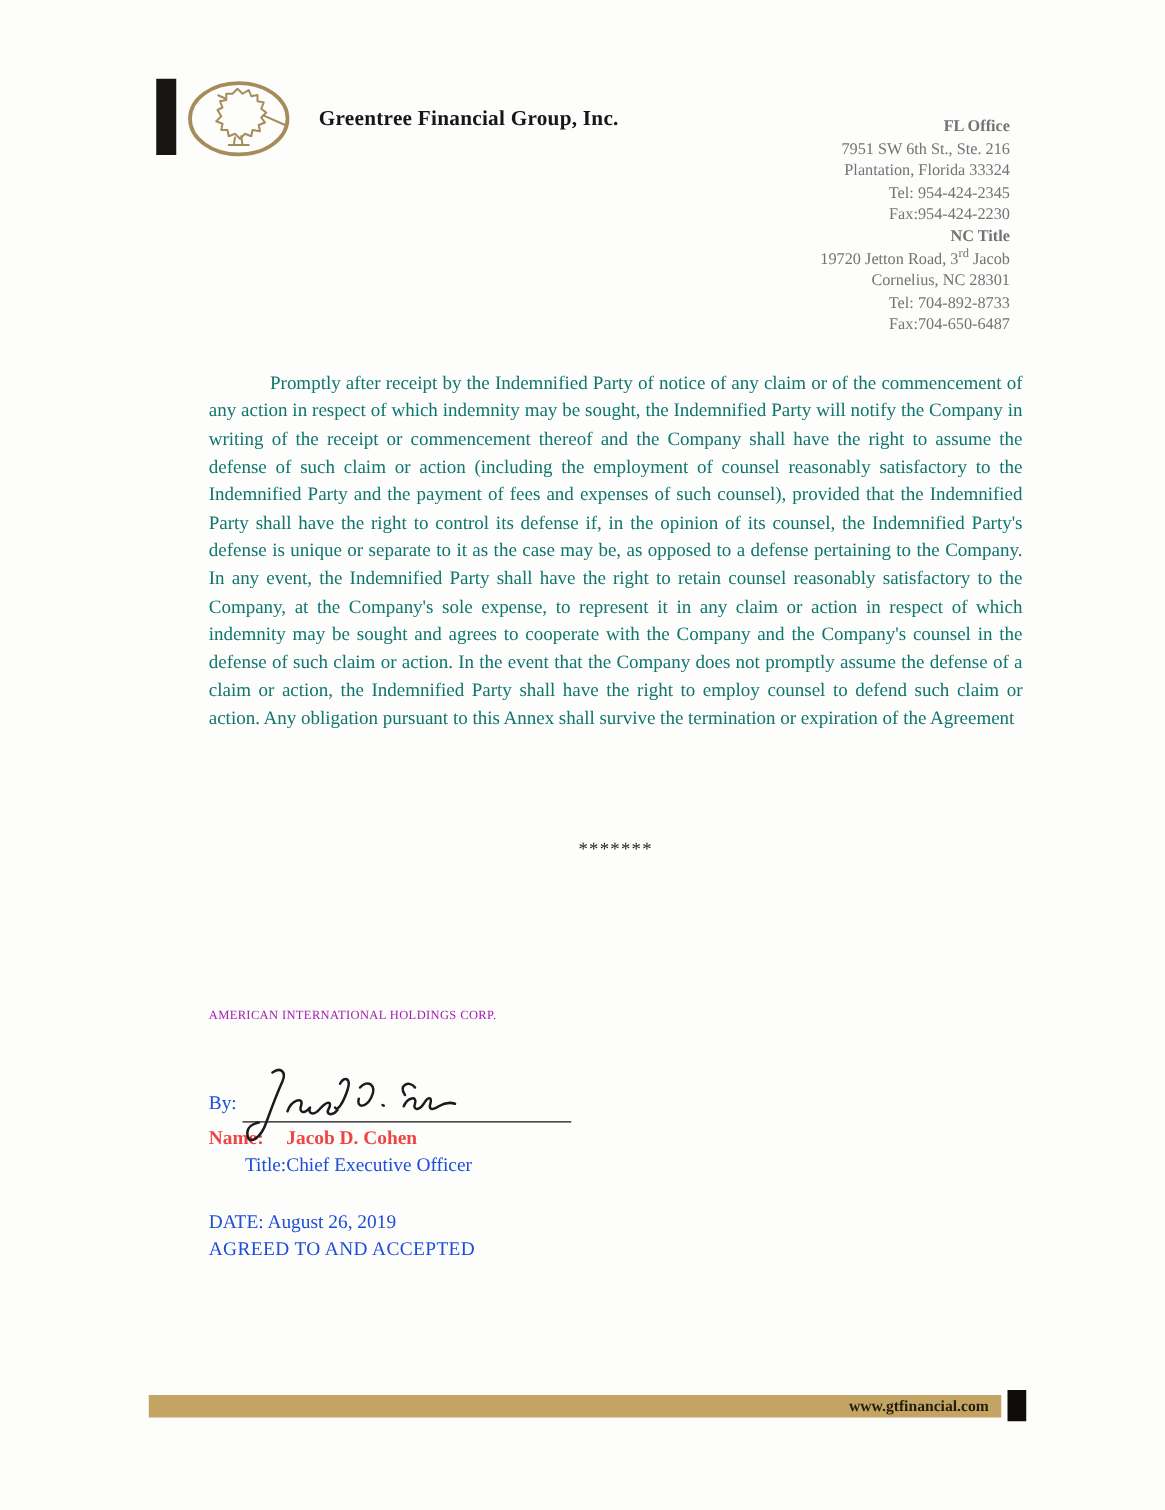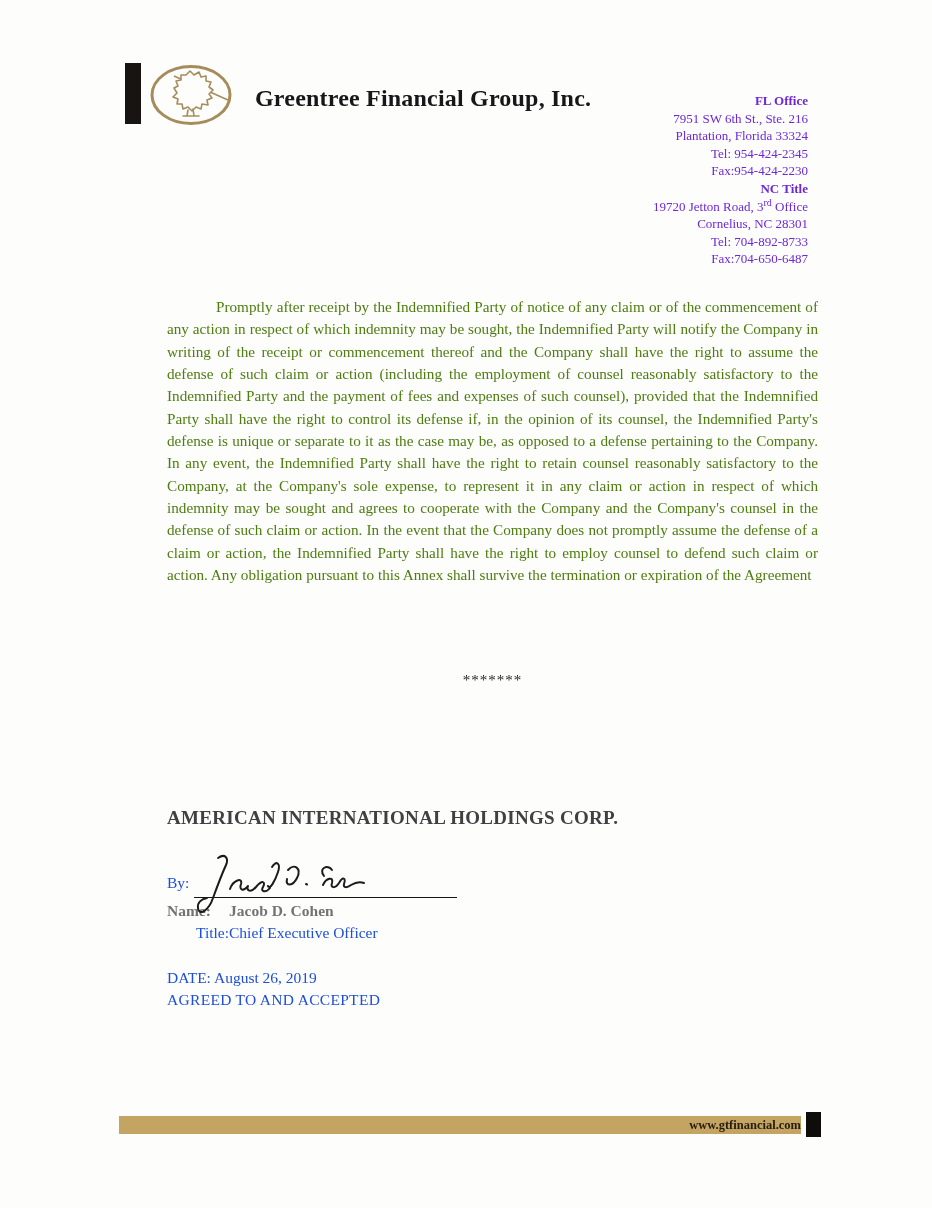--- a/index.html
+++ b/index.html
@@ -10,65 +10,65 @@
     background:#fdfdfc;
     font-family:"Liberation Serif","DejaVu Serif",serif;
     color:#1e1e1e;
     overflow:hidden;
   }
   
   .black-bar{position:absolute;left:125px;top:63px;width:16px;height:61px;background:#171412;}
   .logo{position:absolute;left:149px;top:64px;width:84px;height:62px;}
   .company-name{
     position:absolute;left:255px;top:85px;
-    font-size:24px;font-weight:bold;color:#17171a;letter-spacing:.2px;
+    font-size:17px;font-weight:bold;color:#17171a;letter-spacing:.2px;
   }
   .office{
     position:absolute;right:124px;text-align:right;
-    font-size:13px;line-height:17.6px;color:#6d28d9;
+    font-size:13px;line-height:17.6px;color:#737373;
   }
   .office .office-name{font-weight:bold;}
   .office-fl{top:92px;}
   .office-nc{top:180px;}
   sup{font-size:10px;vertical-align:super;line-height:0;}
   
   .body-paragraph{
     position:absolute;left:167px;top:296px;width:651px;
     font-size:15.2px;line-height:22.35px;
-    text-align:justify;text-indent:49px;color:#4d7c0f;
+    text-align:justify;text-indent:49px;color:#0f766e;
   }
   .separator{
     position:absolute;left:167px;top:672px;width:651px;
     text-align:center;font-size:15px;letter-spacing:1px;color:#1f1f1f;
   }
   
   .sig-company{
     position:absolute;left:167px;top:807px;
-    font-size:19px;font-weight:bold;letter-spacing:.3px;color:#404040;
+    font-size:10px;font-weight:normal;letter-spacing:.3px;color:#a21caf;
   }
   .sig-row{position:absolute;left:167px;font-size:15.5px;color:#1d4ed8;}
   .row-by{top:874px;}
-  .row-name{top:902px;font-weight:bold;color:#737373;}
+  .row-name{top:902px;font-weight:bold;color:#ef4444;}
   .row-title{top:924px;text-align:right;}
   .row-agreed{top:946px;letter-spacing:.3px;margin-top:45px;}
   .row-date{top:969px;}
   .sig-label{display:inline-block;min-width:62px;}
   .sig-underline{
     position:absolute;left:194px;top:897px;width:263px;height:0;
     border-top:1.6px solid #141414;
   }
   .signature-svg{position:absolute;left:188px;top:853px;width:178px;height:72px;overflow:visible;z-index:2;}
   
   .footer-bar{
     position:absolute;left:119px;top:1116px;width:682px;height:18px;
     text-align:right;font-size:12.5px;line-height:18px;
     color:#241c0e;font-weight:bold;
     padding:0;box-sizing:border-box;
   }
-  .footer-bar .website{}
+  .footer-bar .website{padding-right:10px;}
   .footer-square{position:absolute;left:806px;top:1112px;width:15px;height:25px;background:#0f0d0b;}
 </style>
 </head>
 <body>
 
 <div class="page">
 
   <div class="black-bar"></div>
 
   <svg class="logo" viewBox="0 0 84 62">
@@ -83,21 +83,21 @@
   <div class="office office-fl">
     <div class="office-name">FL Office</div>
     <div>7951 SW 6th St., Ste. 216</div>
     <div>Plantation, Florida 33324</div>
     <div>Tel: 954-424-2345</div>
     <div>Fax:954-424-2230</div>
   </div>
 
   <div class="office office-nc">
     <div class="office-name">NC Title</div>
-    <div><span>19720 Jetton Road, 3</span><sup>rd</sup><span> Office</span></div>
+    <div><span>19720 Jetton Road, 3</span><sup>rd</sup><span> Jacob</span></div>
     <div>Cornelius, NC 28301</div>
     <div>Tel: 704-892-8733</div>
     <div>Fax:704-650-6487</div>
   </div>
 
   <div class="body-paragraph">Promptly after receipt by the Indemnified Party of notice of any claim or of the commencement of any action in respect of which indemnity may be sought, the Indemnified Party will notify the Company in writing of the receipt or commencement thereof and the Company shall have the right to assume the defense of such claim or action (including the employment of counsel reasonably satisfactory to the Indemnified Party and the payment of fees and expenses of such counsel), provided that the Indemnified Party shall have the right to control its defense if, in the opinion of its counsel, the Indemnified Party's defense is unique or separate to it as the case may be, as opposed to a defense pertaining to the Company.  In any event, the Indemnified Party shall have the right to retain counsel reasonably satisfactory to the Company, at the Company's sole expense, to represent it in any claim or action in respect of which indemnity may be sought and agrees to cooperate with the Company and the Company's counsel in the defense of such claim or action.  In the event that the Company does not promptly assume the defense of a claim or action, the Indemnified Party shall have the right to employ counsel to defend such claim or action. Any obligation pursuant to this Annex shall survive the termination or expiration of the Agreement</div>
 
   <div class="separator">*******</div>
 
   <div class="sig-company">AMERICAN INTERNATIONAL HOLDINGS CORP.</div>

